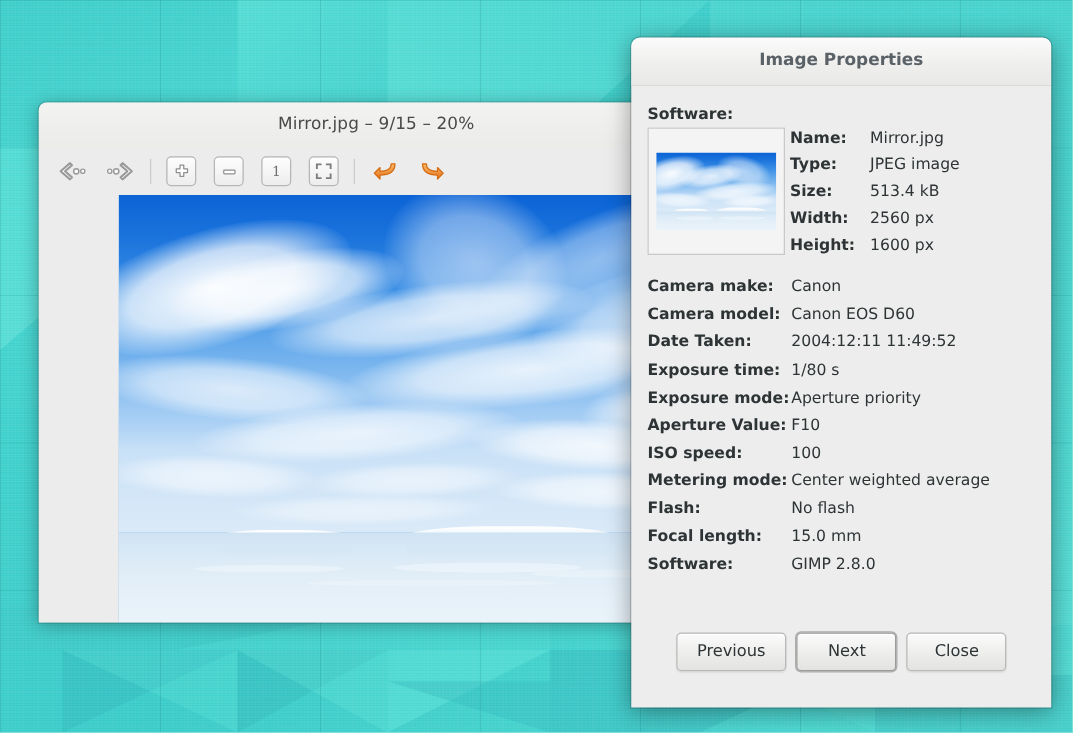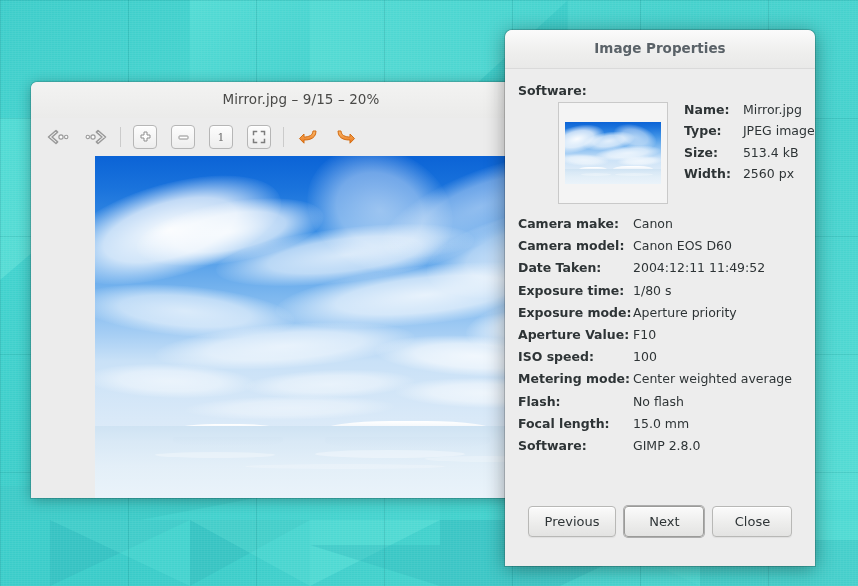--- a/index.html
+++ b/index.html
@@ -150,21 +150,21 @@
     position: absolute;
     background: rgba(255,255,255,.62);
     border-radius: 50%;
   }
 
   
   #props-dialog {
     position: absolute;
     left: 505px;
     top: 30px;
-    width: 310px;
+    width: 336px;
     height: 536px;
     background: #ededed;
     border-radius: 7px 7px 0 0;
     box-shadow: 0 3px 20px rgba(0,0,0,.38), 0 0 0 1px rgba(0,0,0,.16);
     overflow: hidden;
   }
   #props-titlebar {
     height: 38px;
     background: linear-gradient(to bottom,#fbfbfb 0%, #efefee 55%, #e9e9e8 100%);
     border-bottom: 1px solid #dadada;
@@ -184,21 +184,21 @@
   .loc-label {
     font-size: 12.5px; font-weight: bold; color: #2e3436;
     margin-bottom: 4px;
   }
   .loc-path {
     font-size: 12.5px; color: #2e3436;
     margin-bottom: 14px;
     white-space: nowrap;
   }
 
-  .basic-row { display: flex; align-items: flex-start; gap: 16px; margin-bottom: 12px; margin-left: 40px; }
+  .basic-row { display: flex; align-items: flex-start; gap: 4px; margin-bottom: 12px; }
   #thumb-frame {
     width: 108px; height: 100px;
     border: 1px solid #c9c9c9;
     background: #f4f4f4;
     flex: 0 0 auto;
     position: relative;
     overflow: hidden;
   }
   #thumb-img {
     position: absolute;
@@ -474,20 +474,24 @@
             <td class="v">JPEG image</td>
           </tr>
           <tr>
             <td class="k">Size:</td>
             <td class="v">513.4 kB</td>
           </tr>
           <tr>
             <td class="k">Width:</td>
             <td class="v">2560 px</td>
           </tr>
+          <tr>
+            <td class="k">Height:</td>
+            <td class="v">1600 px</td>
+          </tr>
         </tbody>
           </table>
       </div>
 
       <table class="props" id="exif-table">
         <tbody>
             <tr>
           <td class="k">Camera make:</td>
           <td class="v">Canon</td>
         </tr>

